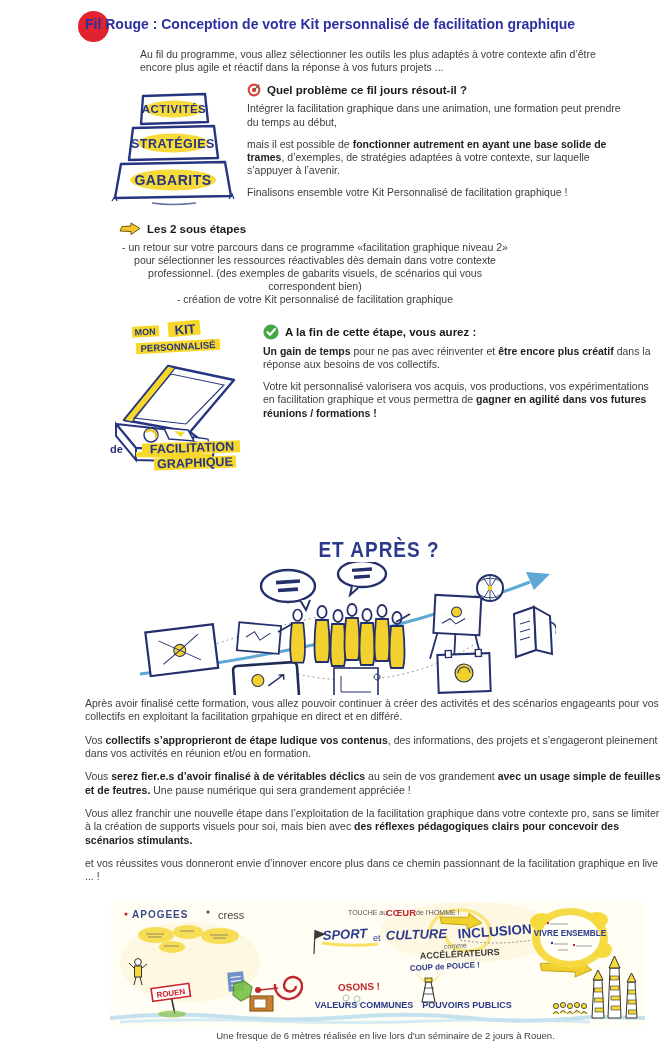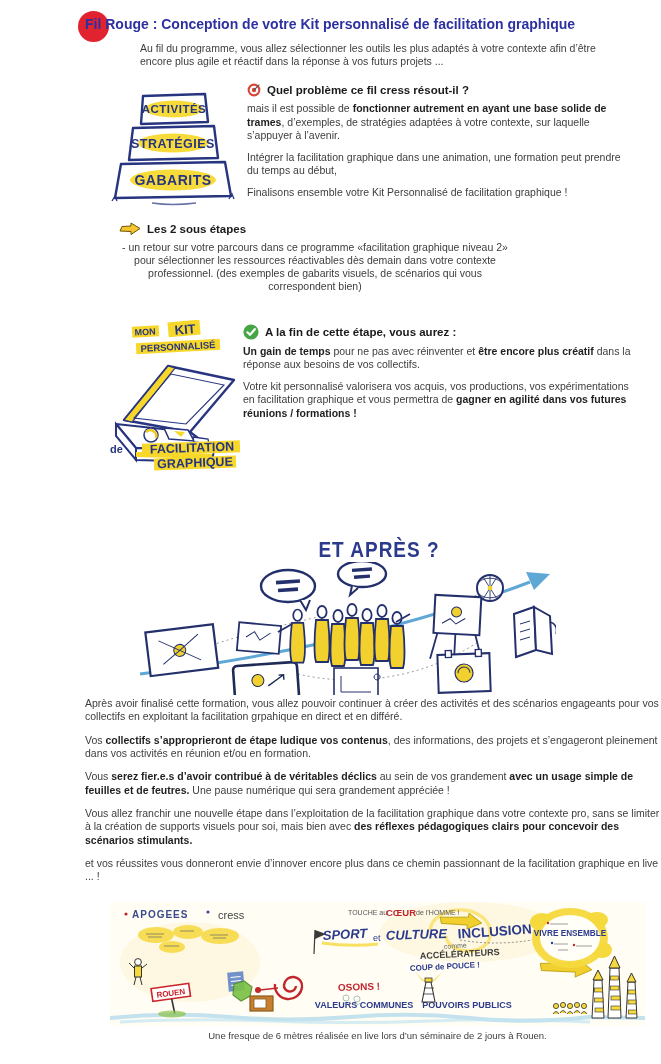--- a/index.html
+++ b/index.html
@@ -2,41 +2,41 @@
 <html><head>
 <meta charset="utf-8">
 <style>
   html,body{margin:0;padding:0;background:#fff;}
   .page{position:relative;width:661px;height:1064px;background:#fff;overflow:hidden;
         font-family:"Liberation Sans",sans-serif;color:#3d3d3d;}
   .red-dot{position:absolute;left:78px;top:11px;width:31px;height:31px;border-radius:50%;
         background:#e0232e;z-index:1;}
   .title{position:absolute;left:85px;top:16px;width:545px;margin:0;z-index:2;
         font-size:14px;font-weight:bold;color:#2d30a0;}
-  .subtitle{position:absolute;left:140px;top:42px;width:480px;margin:0;
+  .subtitle{position:absolute;left:140px;top:48px;width:480px;margin:0;
         font-size:10.5px;line-height:1.25;color:#3d3d3d;}
   .col{position:absolute;font-size:10.5px;line-height:1.25;}
   .col p{margin:0 0 9px 0;}
   .col p b, .steps b, .paras b{color:#1f1f1f;}
   .h-row{display:flex;align-items:center;gap:6px;margin:0 0 5px 0;}
   .h-row .h{font-size:11.5px;font-weight:bold;color:#1a1a1a;}
   .problem{left:247px;top:83px;width:385px;}
   .pyramid{position:absolute;left:110px;top:87px;}
   .steps{position:absolute;left:119px;top:222px;width:392px;font-size:10.5px;line-height:1.23;text-align:center;}
   .step-item{margin:0;}
   .kit{position:absolute;left:96px;top:320px;}
-  .outcome{left:243px;top:324px;width:388px;}
+  .outcome{left:263px;top:324px;width:388px;}
   .apres-title{position:absolute;left:279px;top:539px;width:200px;text-align:center;
         font-size:19px;font-weight:bold;letter-spacing:1px;color:#2c3a8c;
         transform:scaleY(1.12);}
   .after-illu{position:absolute;left:138px;top:562px;}
   .paras{position:absolute;left:85px;top:697px;width:578px;font-size:10.5px;line-height:1.27;}
   .paras p{margin:0 0 10px 0;}
   .fresque{position:absolute;left:110px;top:902px;}
-  .caption{position:absolute;left:110px;top:1030px;width:535px;margin:0;text-align:center;
+  .caption{position:absolute;left:118px;top:1030px;width:535px;margin:0;text-align:center;
         font-size:9.5px;color:#3d3d3d;}
   svg text{font-family:"Liberation Sans",sans-serif;}
 </style>
 </head>
 <body>
 
 <div class="page">
 
   <div class="red-dot"></div>
   <h1 class="title">Fil Rouge : Conception de votre Kit personnalisé de facilitation graphique</h1>
@@ -66,35 +66,36 @@
   </svg>
 
   <div class="col problem">
     <div class="h-row">
       <svg width="14" height="14" viewBox="0 0 14 14">
         <circle cx="7" cy="7" r="6.4" fill="#d9443a"></circle>
         <circle cx="7" cy="7" r="4.3" fill="#fff"></circle>
         <circle cx="7" cy="7" r="2.2" fill="#d9443a"></circle>
         <line x1="7" y1="7" x2="12.3" y2="1.7" stroke="#555" stroke-width="1.1"></line>
       </svg>
-      <span class="h">Quel problème ce fil cress résout-il ?</span>
+      <span class="h">Quel problème ce fil jours résout-il ?</span>
     </div>
+    <p><span>Intégrer la facilitation graphique dans une animation, une formation peut prendre du temps au début,</span></p>
     <p><span>mais il est possible de </span><b>fonctionner autrement en ayant une base solide de trames</b><span>, d’exemples, de stratégies adaptées à votre contexte, sur laquelle s’appuyer à l’avenir.</span></p>
-    <p><span>Intégrer la facilitation graphique dans une animation, une formation peut prendre du temps au début,</span></p>
     <p><span>Finalisons ensemble votre Kit Personnalisé de facilitation graphique !</span></p>
   </div>
 
   <div class="steps">
     <div class="h-row">
       <svg width="22" height="14" viewBox="0 0 22 14">
         <polygon points="1,9 3,4.5 12,4 12,1 21,6.5 12,12.5 12,9.5" fill="#f6c52e" stroke="#6b5600" stroke-width="1" stroke-linejoin="round"></polygon>
       </svg>
       <span class="h">Les 2 sous étapes</span>
     </div>
     <div class="step-item">- un retour sur votre parcours dans ce programme «facilitation graphique niveau 2» pour sélectionner les ressources réactivables dès demain dans votre contexte professionnel. (des exemples de gabarits visuels, de scénarios qui vous correspondent bien)</div>
+    <div class="step-item">- création de votre Kit personnalisé de facilitation graphique</div>
   </div>
 
   <svg class="kit" width="148" height="152" viewBox="0 0 148 152">
 
     <rect x="36" y="6" width="27" height="11" fill="#f7d82a" transform="rotate(-3 49 11)"></rect>
     <rect x="72" y="1" width="32" height="15" fill="#f7d82a" transform="rotate(-5 88 8)"></rect>
     <rect x="40" y="21" width="84" height="11" fill="#f7d82a" transform="rotate(-3 82 26)"></rect>
     <text x="49" y="15" font-size="9" font-weight="bold" fill="#273580" text-anchor="middle" transform="rotate(-3 49 11)">MON</text>
     <text x="89" y="14" font-size="13" font-weight="bold" fill="#273580" text-anchor="middle" transform="rotate(-5 88 8)">KIT</text>
     <text x="82" y="30" font-size="9.5" font-weight="bold" fill="#273580" text-anchor="middle" transform="rotate(-3 82 26)">PERSONNALISÉ</text>
@@ -217,21 +218,21 @@
       <polygon points="376,52 396,45 398,88 378,95" fill="#fff" stroke="#24306b" stroke-width="2"></polygon>
       <polygon points="396,45 412,54 414,92 398,88" fill="#fff" stroke="#24306b" stroke-width="2"></polygon>
       <path d="M382,62 l10,-3 M382,70 l10,-3 M382,78 l10,-3" stroke="#24306b" stroke-width="1" fill="none"></path>
       <path d="M412,60 q8,2 6,12" stroke="#24306b" stroke-width="1.4" fill="none"></path>
     </g>
   </svg>
 
   <div class="paras">
     <p><span>Après avoir finalisé cette formation, vous allez pouvoir continuer à créer des activités et des scénarios engageants pour vos collectifs en exploitant la facilitation grpahique en direct et en différé.</span></p>
     <p><span>Vos </span><b>collectifs s’approprieront de étape ludique vos contenus</b><span>, des informations, des projets et s’engageront pleinement dans vos activités en réunion et/ou en formation.</span></p>
-    <p><span>Vous </span><b>serez fier.e.s d’avoir contribué à de véritables déclics</b><span> au sein de vos grandement </span><b>avec un usage simple de feuilles et de feutres.</b><span> Une pause numérique qui sera grandement appréciée !</span></p>
+    <p><span>Vous </span><b>serez fier.e.s d’avoir finalisé à de véritables déclics</b><span> au sein de vos grandement </span><b>avec un usage simple de feuilles et de feutres.</b><span> Une pause numérique qui sera grandement appréciée !</span></p>
     <p><span>Vous allez franchir une nouvelle étape dans l’exploitation de la facilitation graphique dans votre contexte pro, sans se limiter à la création de supports visuels pour soi, mais bien avec </span><b>des réflexes pédagogiques clairs pour concevoir des scénarios stimulants.</b></p>
     <p><span>et  vos réussites vous donneront envie d’innover encore plus dans ce chemin passionnant de la facilitation graphique en live ... !</span></p>
   </div>
 
   <svg class="fresque" width="535" height="124" viewBox="0 0 535 124">
     <rect x="0" y="0" width="535" height="124" fill="#fffdf4"></rect>
 
     <ellipse cx="80" cy="60" rx="70" ry="40" fill="#fdf3cf" opacity="0.5"></ellipse>
     <ellipse cx="360" cy="30" rx="90" ry="30" fill="#fdf3cf" opacity="0.5"></ellipse>
 

